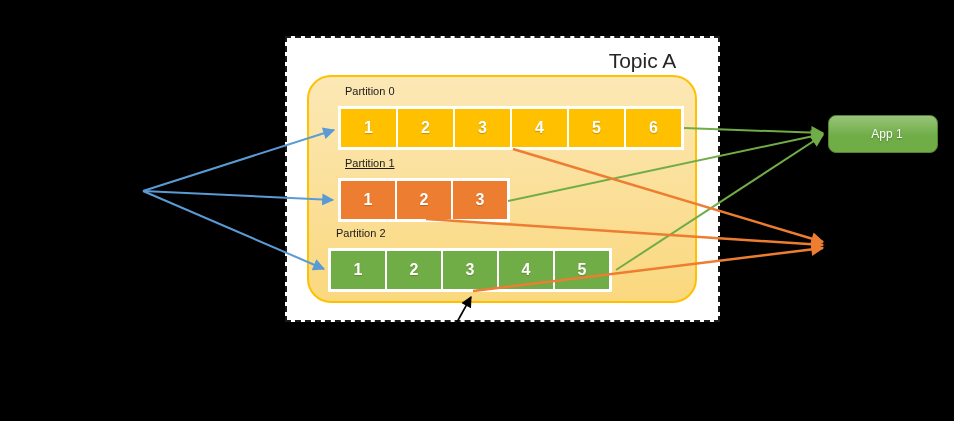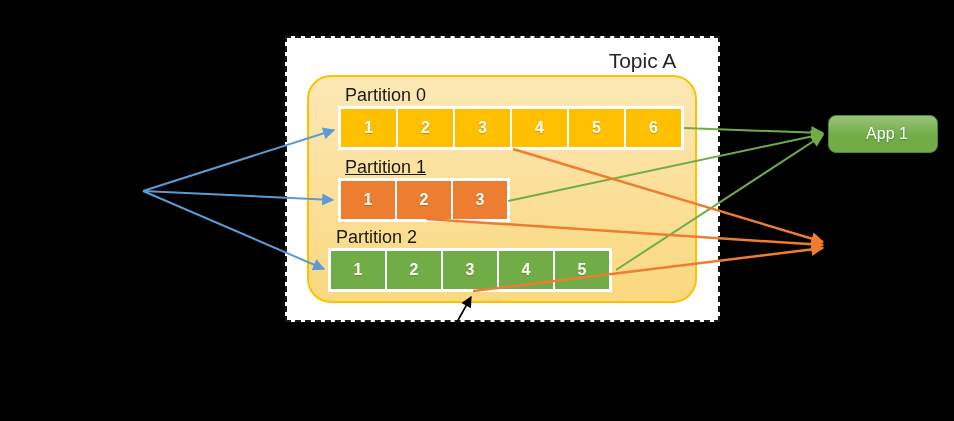--- a/index.html
+++ b/index.html
@@ -35,21 +35,21 @@
     left: 307px; top: 75px;
     width: 390px; height: 228px;
     box-sizing: border-box;
     border: 2px solid var(--topic-border, #FFC000);
     border-radius: 24px;
     background: linear-gradient(180deg, var(--topic-fill-top, #FCE8B6), var(--topic-fill-bottom, #FAD87E));
   }
   
   .part-label {
     position: absolute;
-    font-size: 18px;
+    font-size: 11px;
     color: #1a1a1a;
     white-space: nowrap;
   }
   .part-row {
     position: absolute;
     display: flex;
     gap: 2px;
     background: #ffffff;
     padding: 3px;
   }
@@ -69,21 +69,21 @@
   .lbl-p1 { left: 345px; top: 157px; text-decoration: underline; }
   .row-p1 { left: 338px; top: 178px; }
   .lbl-p2 { left: 336px; top: 227px; }
   .row-p2 { left: 328px; top: 248px; }
   
   .node {
     position: absolute;
     box-sizing: border-box;
     border-radius: 8px;
     color: #fff;
-    font-size: 16px;
+    font-size: 12px;
     display: flex;
     align-items: center;
     justify-content: center;
     text-shadow: 0 1px 2px rgba(0,0,0,0.3);
     padding-left: 8px;
   }
   .producer {
     left: 25px; top: 172px; width: 111px; height: 40px;
     background: linear-gradient(180deg, rgba(255,255,255,0.28), rgba(255,255,255,0) 55%), var(--producer-fill, #4472C4);
     border: 1px solid #2F5597;

